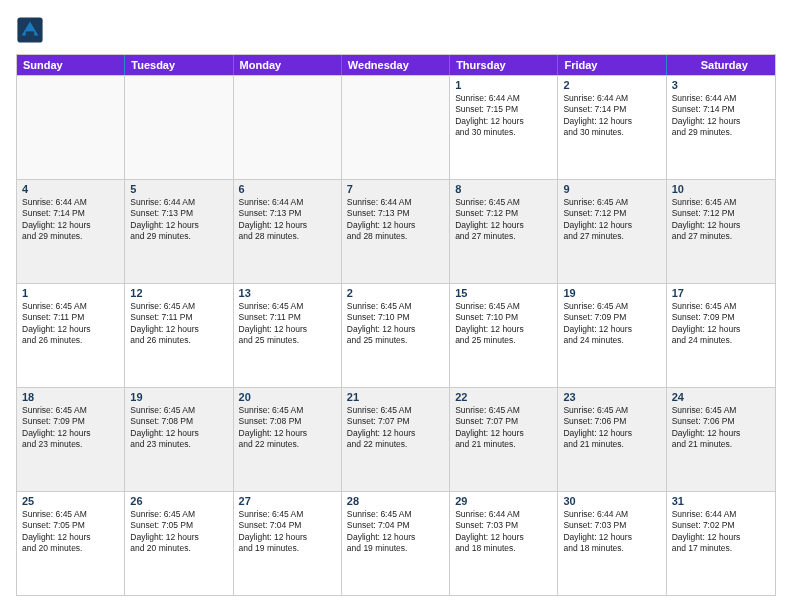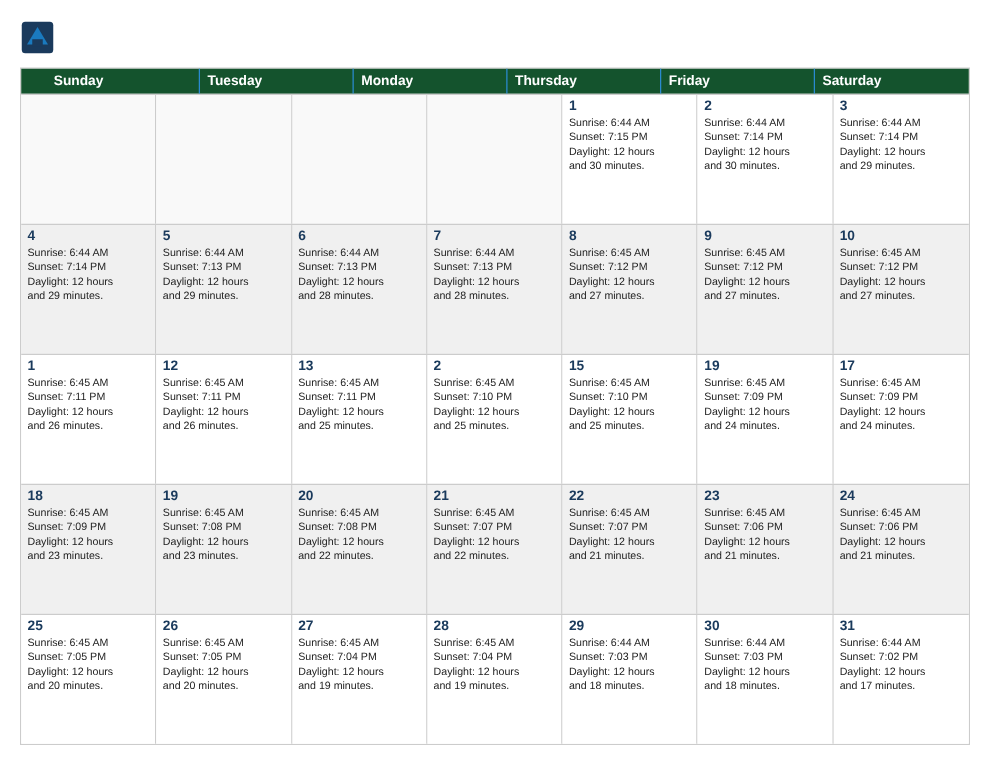--- a/index.html
+++ b/index.html
@@ -53,33 +53,32 @@
       color: #333;
     }
     .calendar {
       flex: 1;
       display: flex;
       flex-direction: column;
       border: 1px solid #ccc;
     }
     .cal-header {
       display: grid;
-      grid-template-columns: repeat(6, 1fr);
-      background: #14532d;
-      padding-left: 20px;
+      grid-template-columns: repeat(7, 1fr);
+      background: #6d28d9;
     }
     .cal-header-cell {
       color: #fff;
       font-size: 11px;
       font-weight: bold;
       padding: 4px 6px;
       text-align: left;
       border-right: 1px solid #2a8ad0;
     }
-    .cal-header-cell:last-child { border-right: none; }
+    .cal-header-cell:last-child { border-right: none; margin-left: 28px; }
     .cal-body {
       flex: 1;
       display: flex;
       flex-direction: column;
     }
     .cal-row {
       display: grid;
       grid-template-columns: repeat(7, 1fr);
       flex: 1;
       border-top: 1px solid #ccc;
@@ -129,20 +128,21 @@
       <div class="month-title"></div>
       <div class="subtitle"></div>
     </div>
   </div>
 
   <div class="calendar">
     <div class="cal-header" id="cal-header">
         <div class="cal-header-cell">Sunday</div>
         <div class="cal-header-cell">Tuesday</div>
         <div class="cal-header-cell">Monday</div>
+        <div class="cal-header-cell">Wednesday</div>
         <div class="cal-header-cell">Thursday</div>
         <div class="cal-header-cell">Friday</div>
         <div class="cal-header-cell">Saturday</div>
       </div>
     <div class="cal-body" id="cal-body">
         <div class="cal-row">
           <div class="cal-cell empty"></div>
           <div class="cal-cell empty"></div>
           <div class="cal-cell empty"></div>
           <div class="cal-cell empty"></div>

